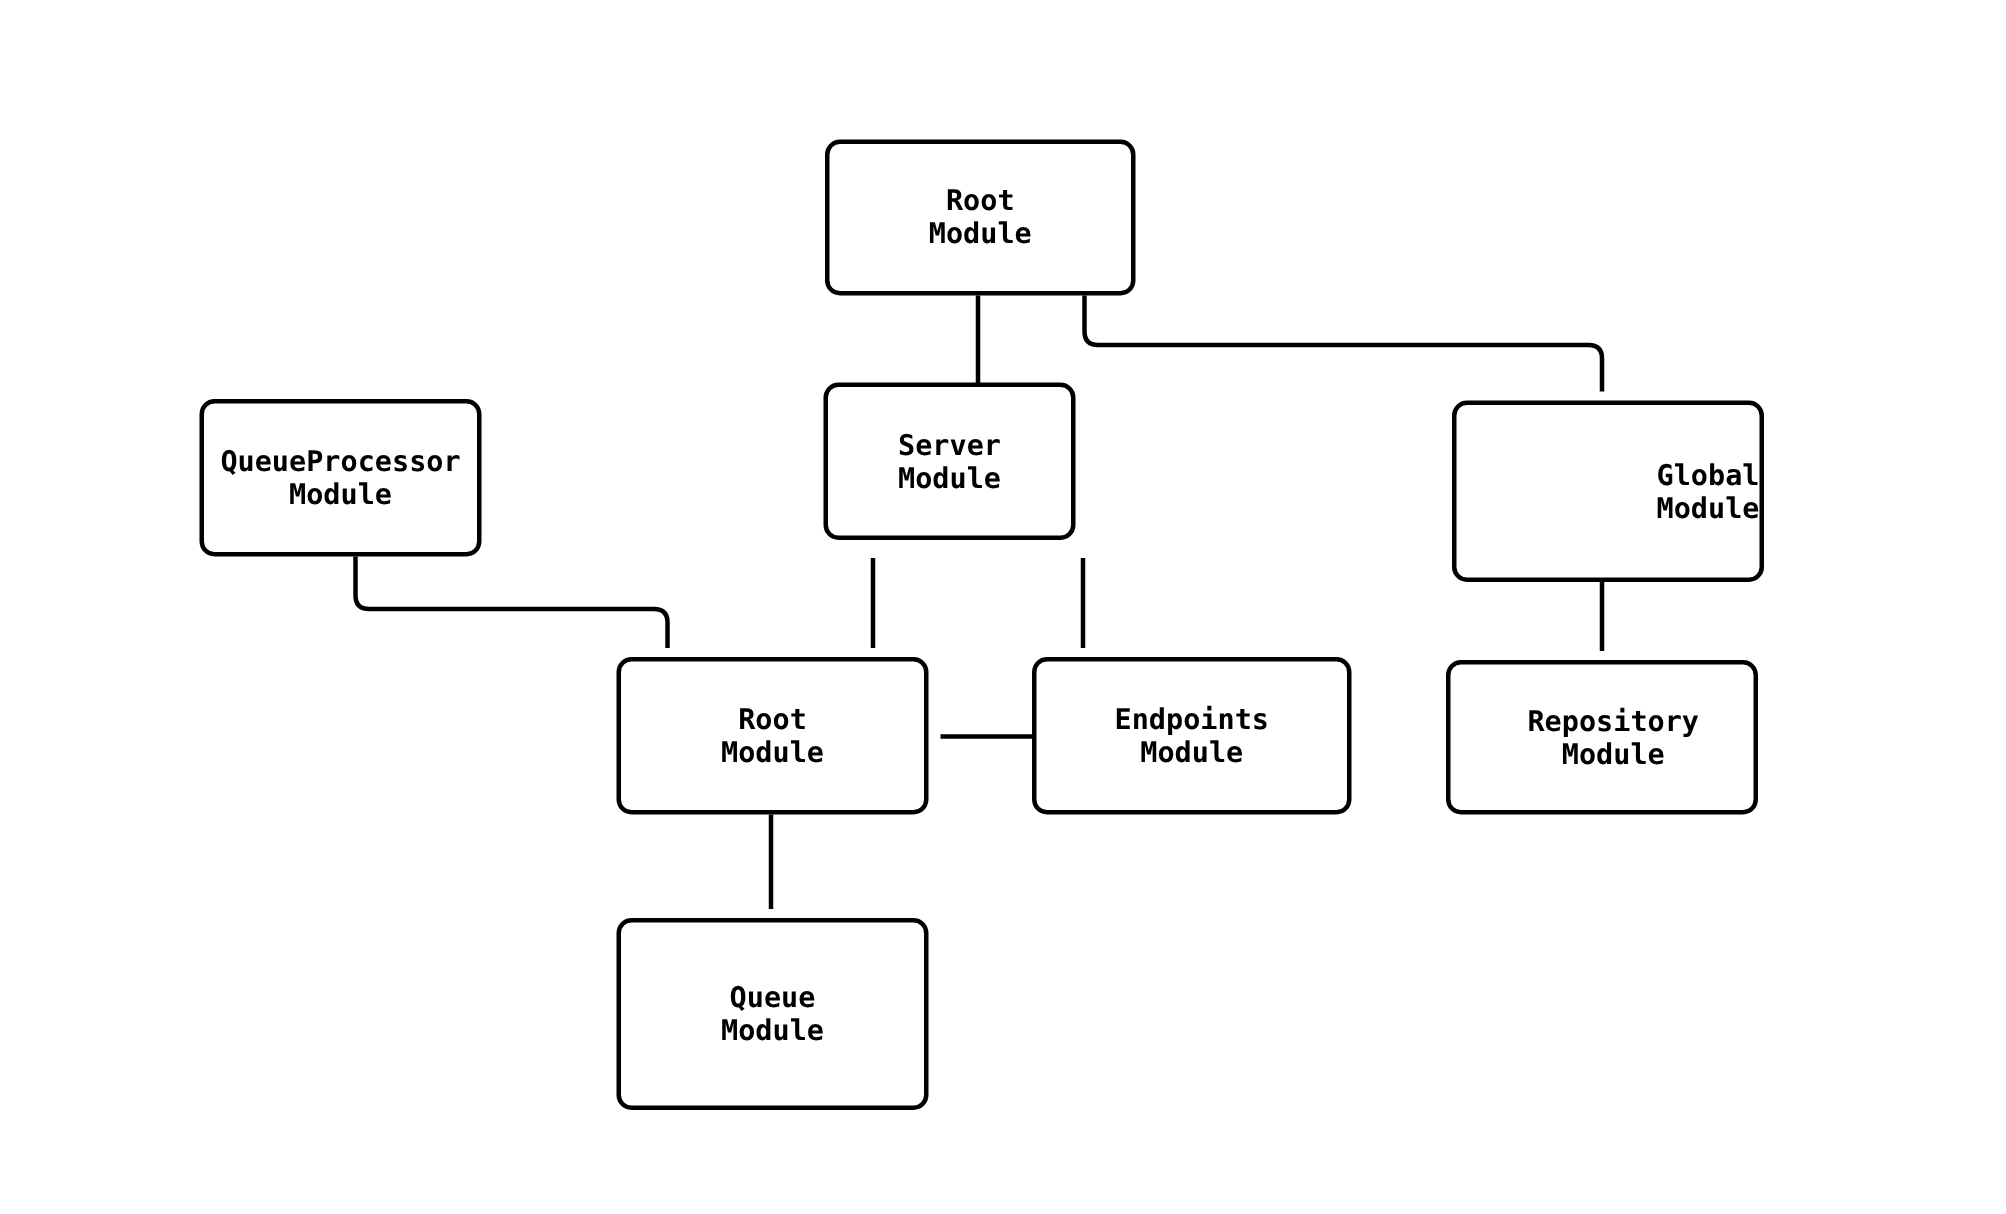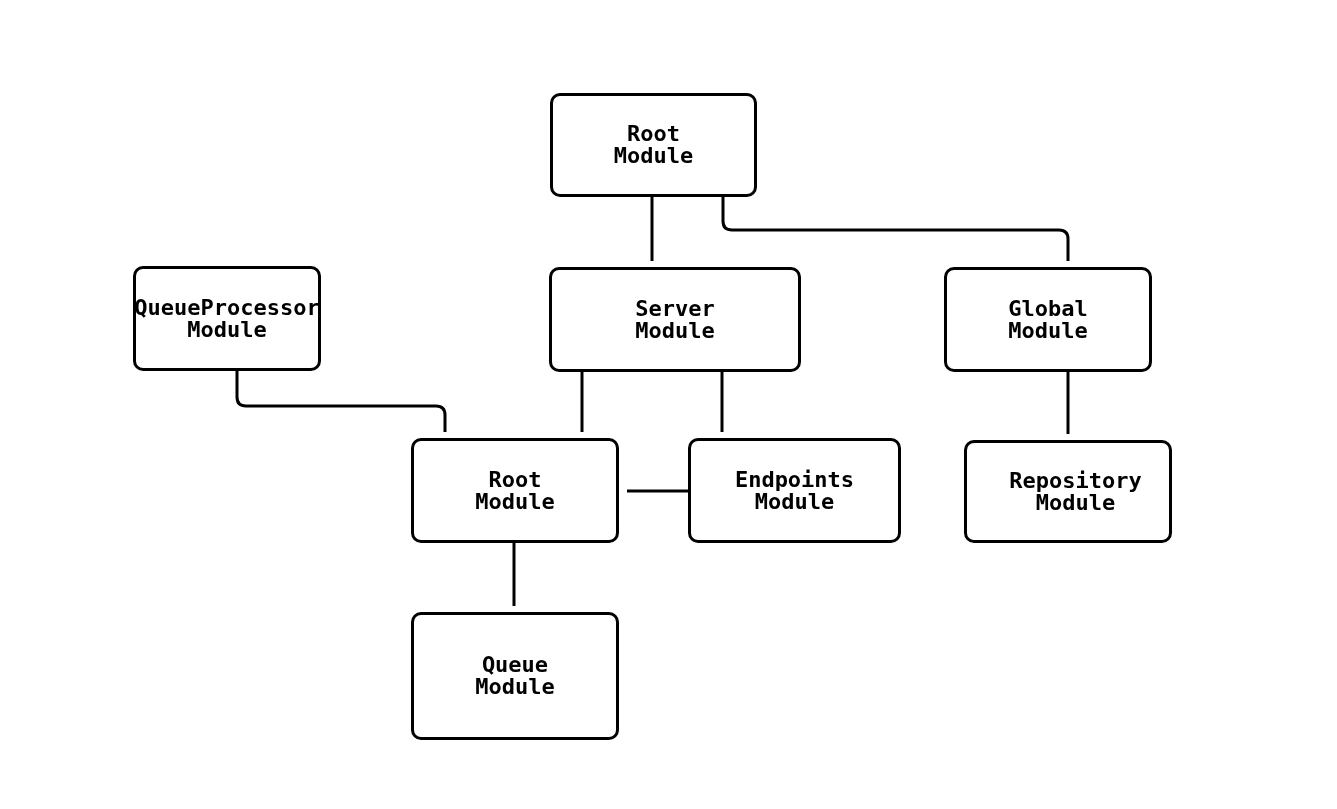--- a/index.html
+++ b/index.html
@@ -33,21 +33,21 @@
     background: #ffffff;
     border: 3px solid #000000;
     border-radius: 10px;
     display: flex;
     align-items: center;
     justify-content: center;
     z-index: 2;
   }
   .node-label {
     font-weight: 700;
-    font-size: 22px;
+    font-size: 19px;
     line-height: 22px;
     color: #000000;
     text-align: center;
     white-space: pre-line;
     letter-spacing: 0px;
   }
 </style>
 </head>
 <body>
 
@@ -69,26 +69,26 @@
       <path d="M1068,372 L1068,434" marker-end="url(#arrow)"></path>
       <path d="M514,543 L514,606" marker-end="url(#arrow)"></path>
     </g>
   </svg>
 
   <div class="node" style="left:550px; top:93px; width:207px; height:104px;">
     <span class="node-label">Root
 Module</span>
   </div>
 
-  <div class="node" style="left:549px; top:267px; width:252px; height:105px;">
+  <div class="node" style="left:549px; top:255px; width:168px; height:105px;">
     <span class="node-label">Server
 Module</span>
   </div>
 
-  <div class="node" style="left:944px; top:267px; width:208px; height:105px;">
+  <div class="node" style="left:968px; top:267px; width:208px; height:121px;justify-content:flex-end;">
     <span class="node-label">Global
 Module</span>
   </div>
 
   <div class="node" style="left:133px; top:266px; width:188px; height:105px;">
     <span class="node-label">QueueProcessor
 Module</span>
   </div>
 
   <div class="node" style="left:411px; top:438px; width:208px; height:105px;">

